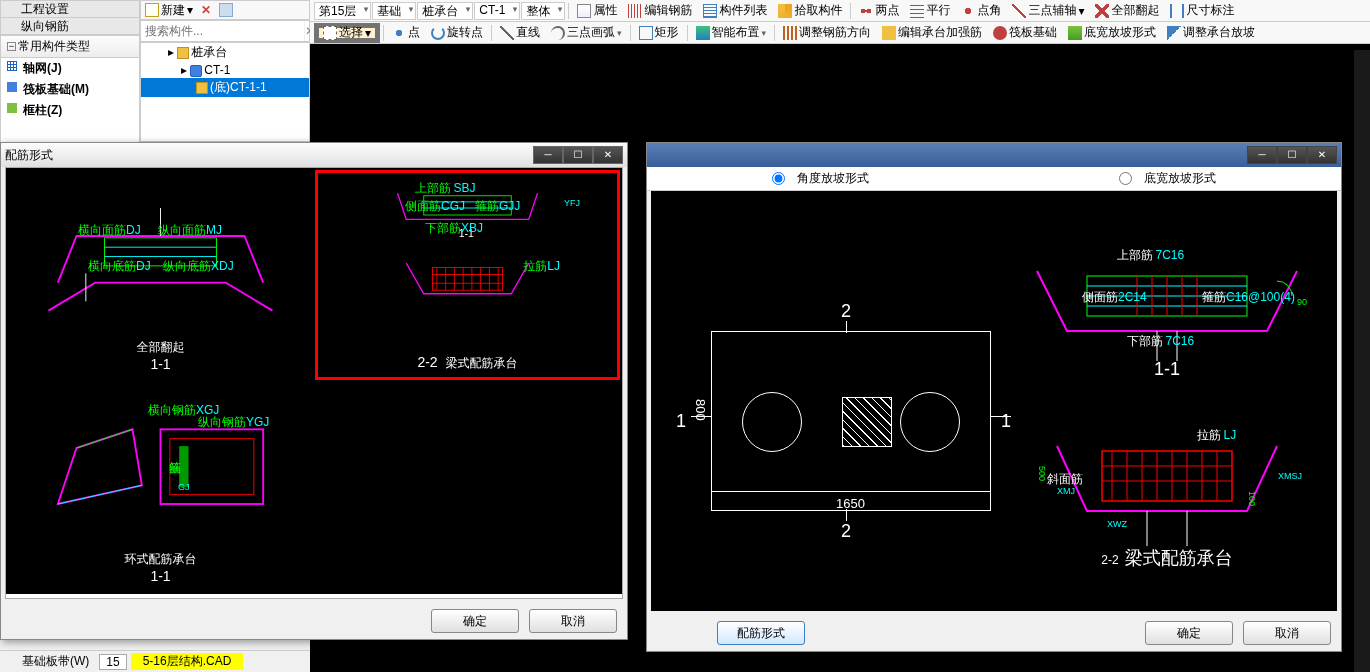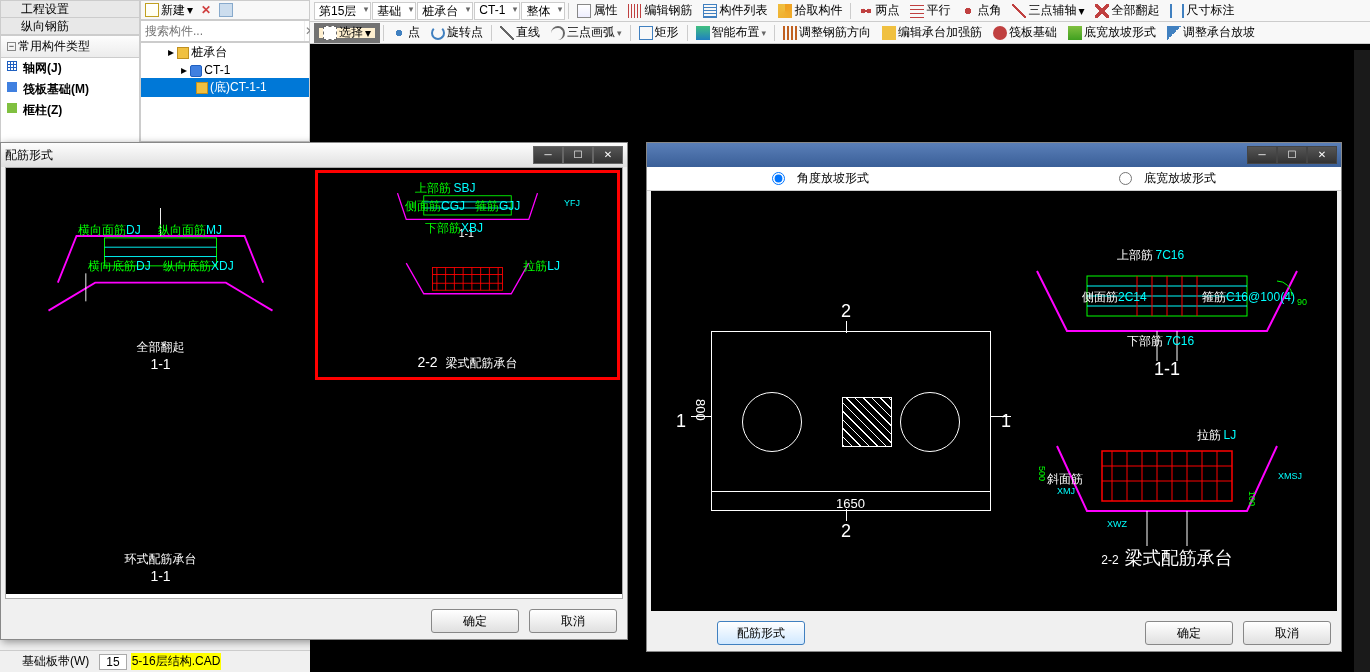--- a/index.html
+++ b/index.html
@@ -124,21 +124,21 @@
 
 .d2-right { position: absolute; top: 20px; right: 10px; width: 300px; height: 380px; }
 .d2-sec1 { position: absolute; top: 30px; left: 0; width: 280px; height: 130px; }
 .d2-sec2 { position: absolute; top: 220px; left: 0; width: 280px; height: 140px; }
 .d2-sec-label { position: absolute; color: #fff; font-size: 18px; text-align: center; left: 0; right: 0; }
 
 
 .bottom-strip { position: absolute; bottom: 0; left: 0; width: 310px; height: 22px; background: #f0f0f0; border-top: 1px solid #ccc; display: flex; align-items: center; }
 .bottom-strip .item-b { padding: 0 6px 0 22px; position: relative; }
 .bottom-strip .num-box { border: 1px solid #aaa; background: #fff; padding: 0 6px; margin: 0 4px; }
-.bottom-strip .cad-label { background: #ffff00; padding: 0 1px; }
+.bottom-strip .cad-label { background: #ffff00; padding: 0 12px; }
 
 svg { display: block; }
 </style>
 </head>
 <body>
 
 <div class="top-left-tabs">
   <div class="tab">工程设置</div>
   <div class="tab">纵向钢筋</div>
 </div>
@@ -356,20 +356,34 @@
           <span class="label-tiny label-c" style="top:18px;right:30px">YFJ</span>
           <span class="label-tiny label-g" style="top:78px;right:50px"><span>拉筋</span><span class="label-c">LJ</span></span>
         </div>
         <div style="display:flex;gap:8px;align-items:baseline">
           <div class="cell-sub">2-2</div>
           <div class="cell-label">梁式配筋承台</div>
         </div>
       </div>
 
       <div class="cell">
+        <div class="diag">
+          <svg width="100%" height="100%" viewBox="0 0 260 150">
+            <polygon points="20,120 40,60 100,40 110,100" stroke="#f0f" fill="none" stroke-width="2"></polygon>
+            <line x1="20" y1="120" x2="110" y2="100" stroke="#0ff"></line>
+            <line x1="40" y1="60" x2="100" y2="40" stroke="#0f0"></line>
+            <rect x="130" y="40" width="110" height="80" stroke="#f0f" fill="none" stroke-width="2"></rect>
+            <rect x="140" y="50" width="90" height="60" stroke="#f00" fill="none"></rect>
+            <rect x="150" y="58" width="10" height="44" fill="#0f0" opacity="0.6"></rect>
+          </svg>
+          <span class="label-tiny label-g" style="top:10px;left:130px"><span>横向钢筋</span><span class="label-c">XGJ</span></span>
+          <span class="label-tiny label-g" style="top:22px;left:180px"><span>纵向钢筋</span><span class="label-c">YGJ</span></span>
+          <span class="label-tiny label-g" style="top:60px;left:148px;writing-mode:vertical-lr"><span>箍筋</span></span>
+          <span class="label-tiny label-c" style="top:90px;left:160px">GJ</span>
+        </div>
         <div class="cell-label">环式配筋承台</div>
         <div class="cell-sub">1-1</div>
       </div>
       <div class="cell"></div>
     </div>
   </div>
   <div class="footer">
     <button>确定</button>
     <button>取消</button>
   </div>

